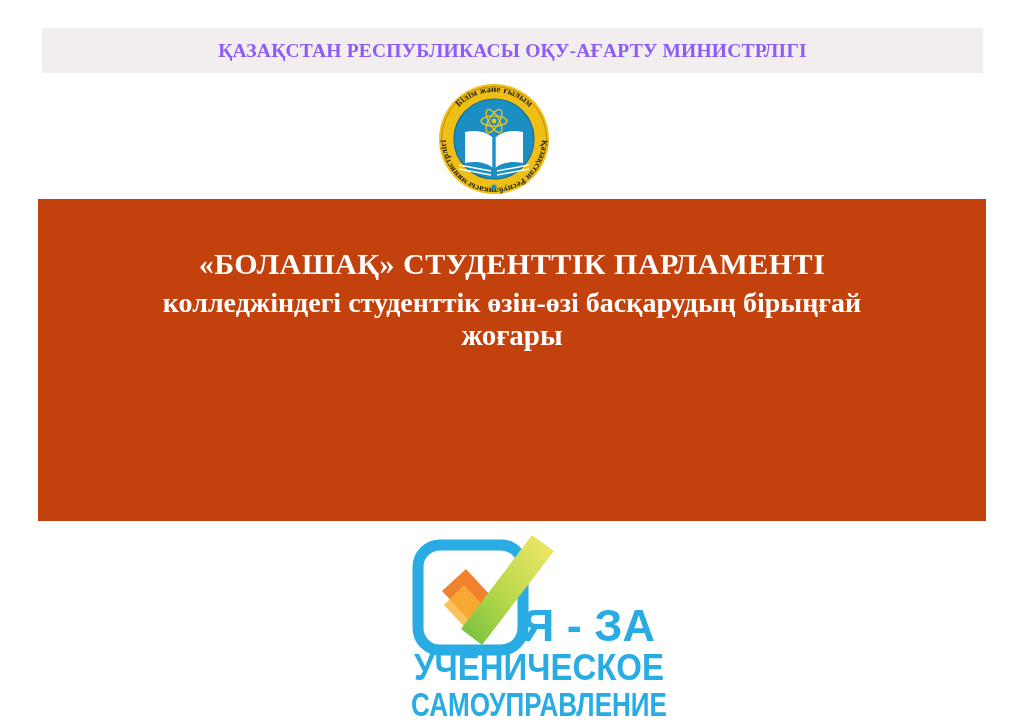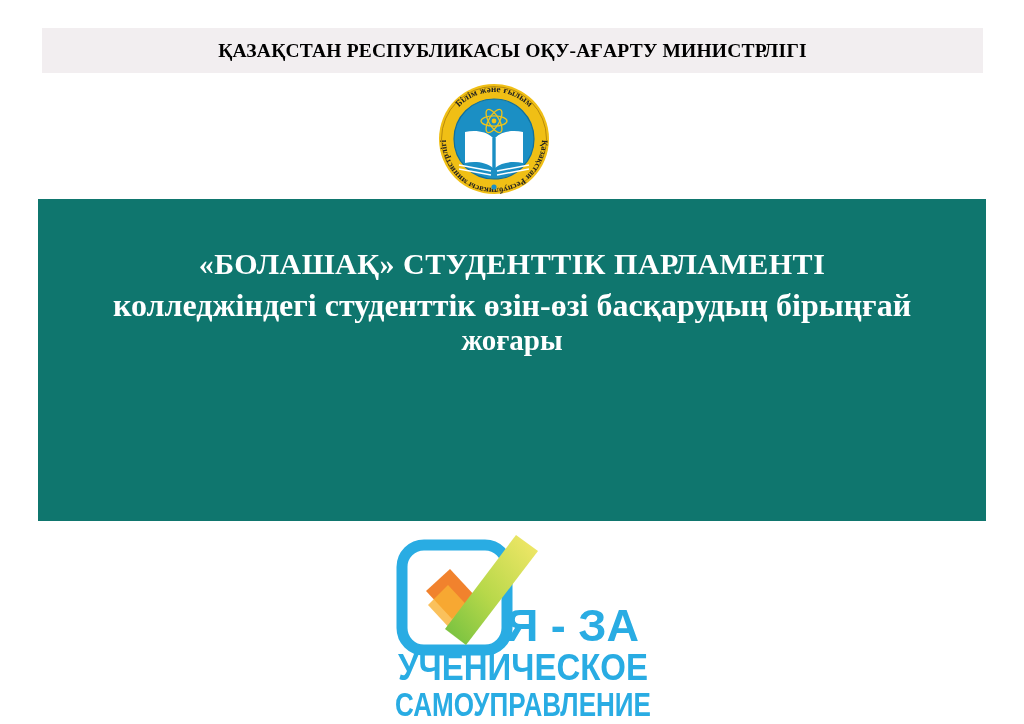--- a/index.html
+++ b/index.html
@@ -30,21 +30,21 @@
   }
   #ministry-header {
     position: absolute;
     left: 42px;
     top: 28px;
     width: 941px;
     height: 45px;
     display: flex;
     align-items: center;
     justify-content: center;
-    color: #000000;
+    color: #8b5cf6;
     font-family: "Liberation Serif", "DejaVu Serif", serif;
     font-weight: bold;
     font-size: 19.5px;
     letter-spacing: 0.2px;
     white-space: nowrap;
   }
 
   
   #emblem-wrap {
     position: absolute;
@@ -55,41 +55,41 @@
   }
   #emblem-wrap svg { display: block; width: 131px; height: 112px; }
 
   
   #title-panel {
     position: absolute;
     left: 38px;
     top: 199px;
     width: 948px;
     height: 322px;
-    background: #0f766e;
+    background: #c2410c;
     box-sizing: border-box;
     padding: 48px 10px 0 10px;
     text-align: center;
   }
   .title-line {
     color: #ffffff;
     font-family: "Liberation Serif", "DejaVu Serif", serif;
     font-weight: bold;
     line-height: 1.14;
     white-space: nowrap;
   }
   #title-line-1 { font-size: 30px; letter-spacing: 0.5px; margin-bottom: 6px; }
   #title-line-2 { font-size: 29px; }
-  #title-line-3 { font-size: 32px; }
+  #title-line-3 { font-size: 28px; }
   #title-line-4 { font-size: 29px; }
 
   
   #selfgov-logo {
     position: absolute;
-    left: 388px;
+    left: 404px;
     top: 533px;
     width: 270px;
     height: 191px;
   }
   #selfgov-logo svg { display: block; width: 270px; height: 191px; }
 </style>
 </head>
 <body>
 
 <div id="slide">

